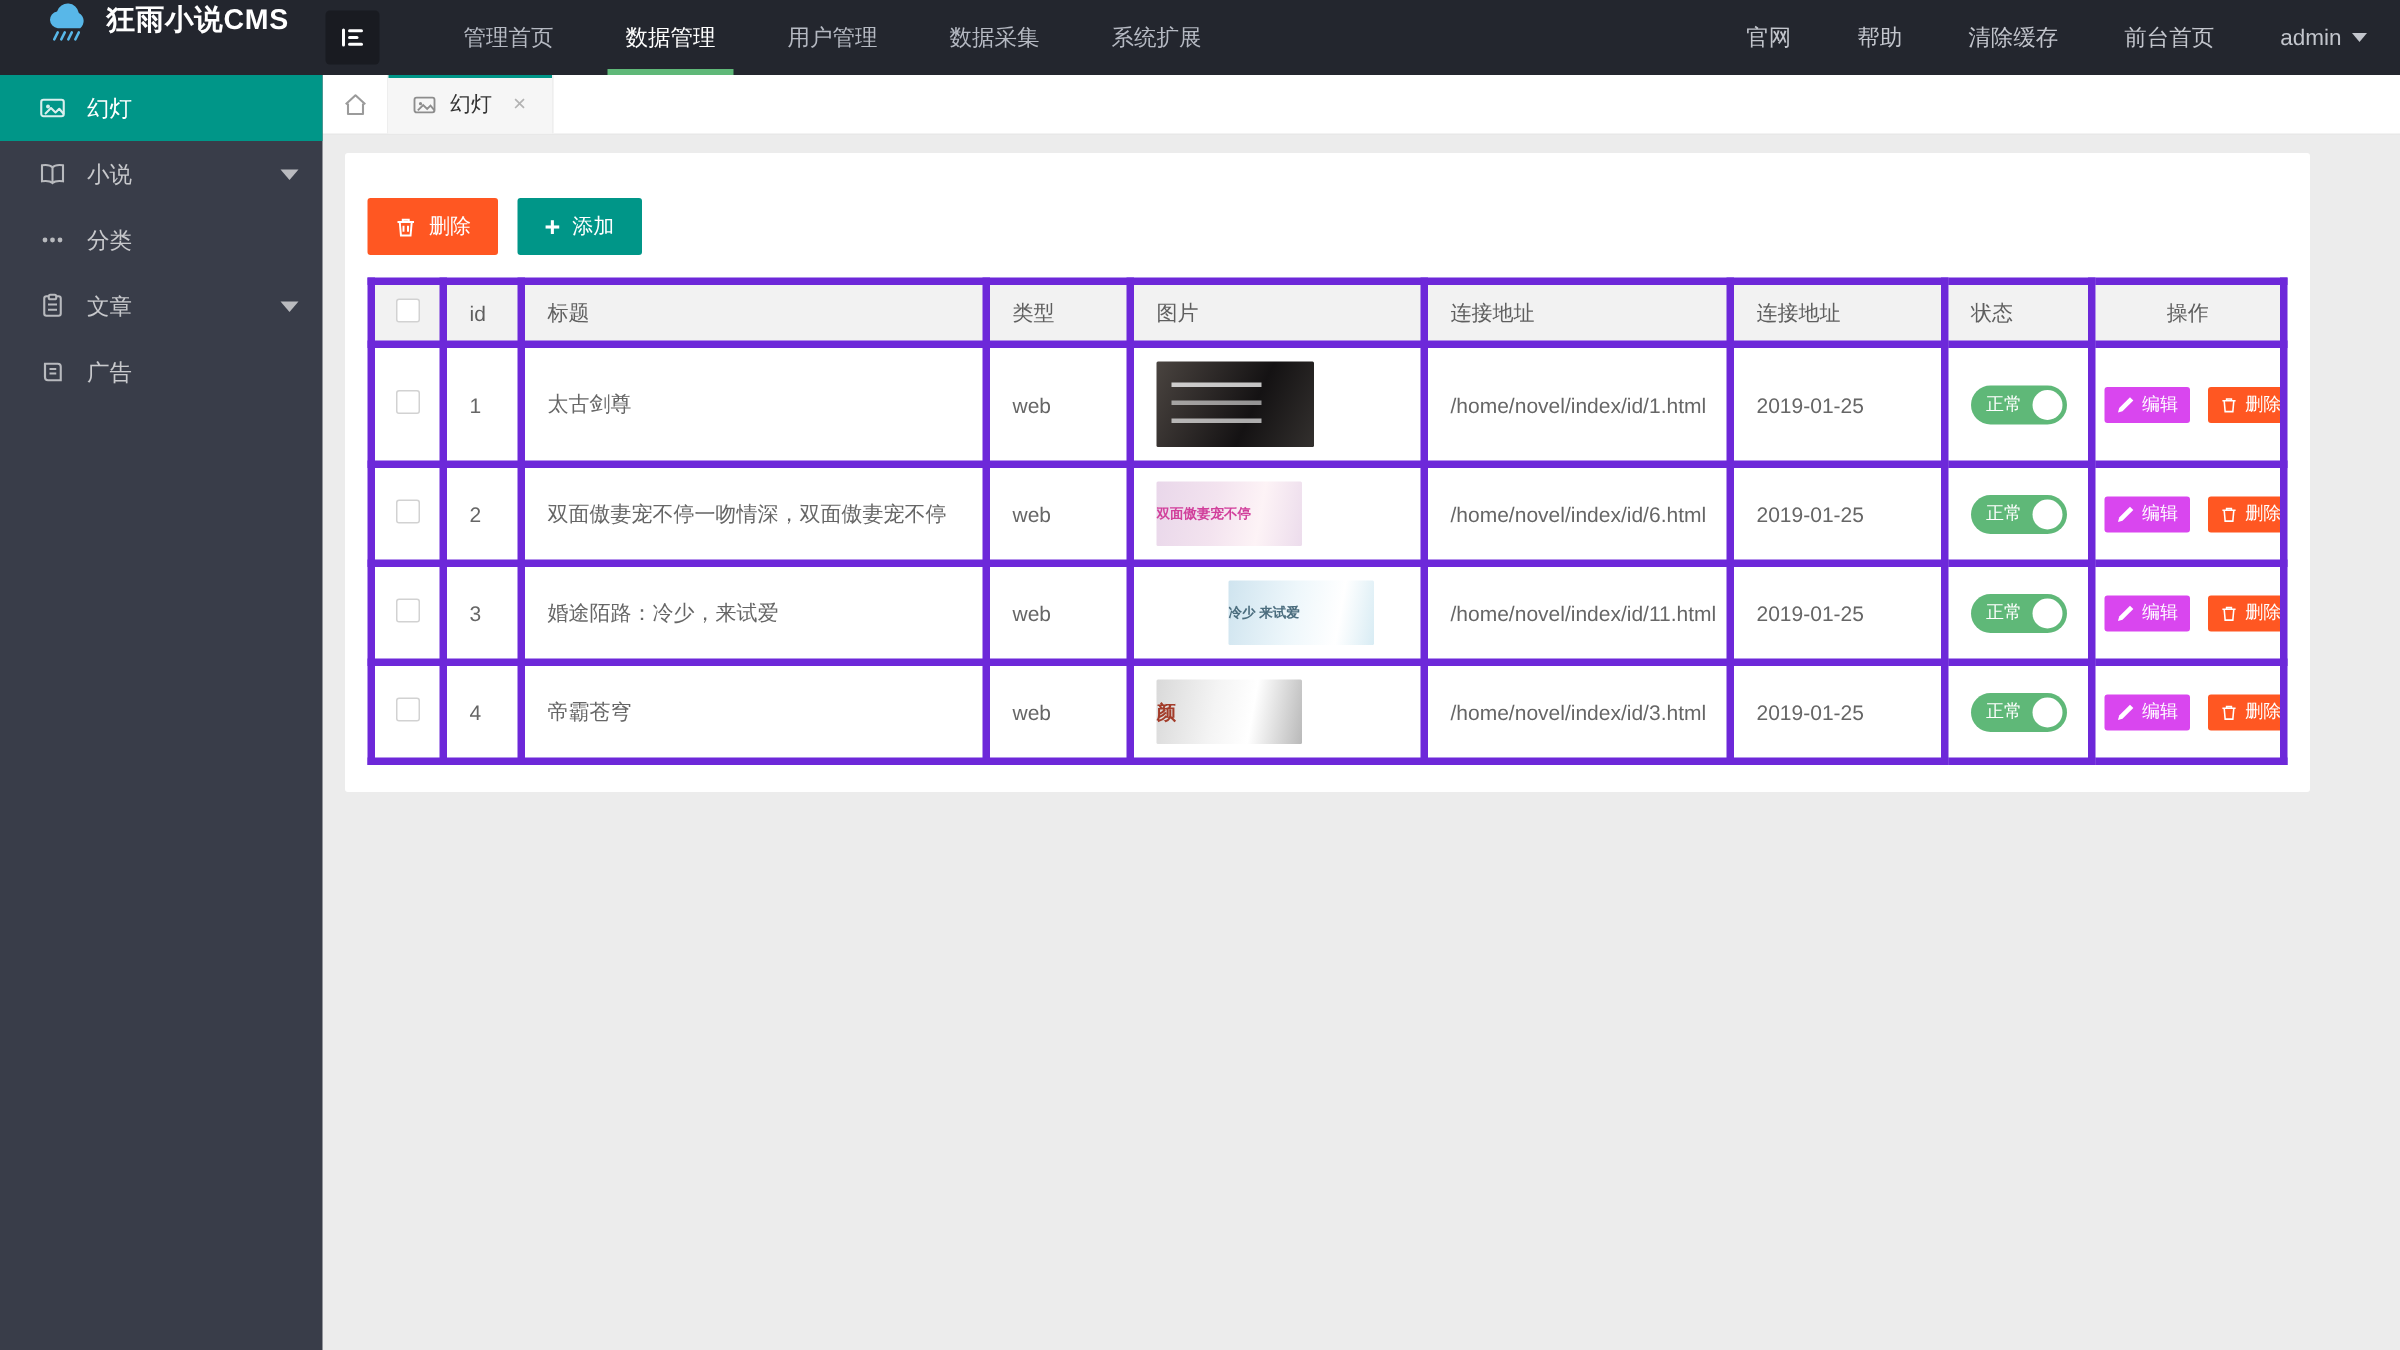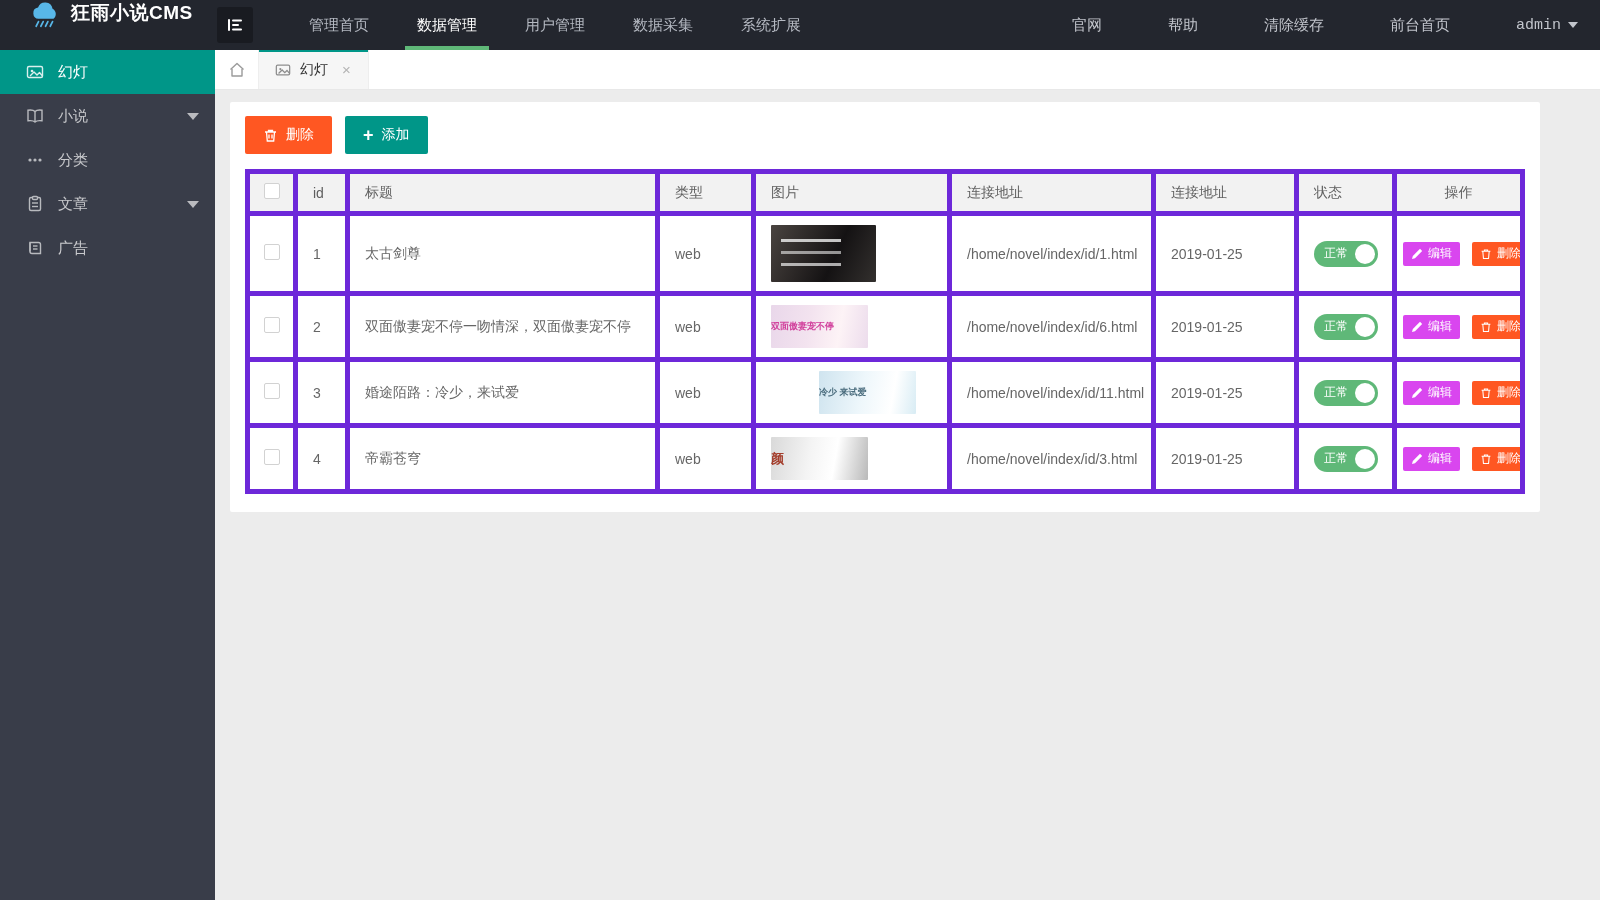--- a/index.html
+++ b/index.html
@@ -9,25 +9,25 @@
   
   .header { position:absolute; top:0; left:0; width:1600px; height:50px;
     background:#23262e; display:flex; align-items:center; z-index:30; }
   .logo-area { width:215px; height:50px; display:flex; align-items:flex-start; padding-left:31px; }
   .logo-icon { width:30px; height:30px; margin-right:10px; flex:none; }
   .logo-title { color:#fff; font-size:19px; font-weight:bold; letter-spacing:.5px; white-space:nowrap; }
   .burger-btn { width:36px; height:36px; background:#191b21; border-radius:3px; margin-left:2px;
     display:flex; align-items:center; justify-content:center; cursor:pointer; }
   .topnav { display:flex; height:50px; margin-left:32px; }
   .topnav-item { position:relative; height:50px; display:flex; align-items:center;
-    padding:0 24px; color:#b5b9c2; font-size:15px; cursor:pointer;font-family:Liberation Mono, monospace; }
+    padding:0 24px; color:#b5b9c2; font-size:15px; cursor:pointer; }
   .topnav-item.active { color:#fff; }
   .topnav-item.active::after { content:""; position:absolute; left:12px; right:12px; bottom:0;
     height:4px; background:#5FB878; }
-  .topnav-right { margin-left:auto; display:flex; align-items:flex-end; height:50px;gap:22px; }
+  .topnav-right { margin-left:auto; display:flex; align-items:flex-end; height:50px; }
   .topnav-right .topnav-item { padding:0 22px; color:#c2c5cc; }
   .caret-down { display:inline-block; width:0; height:0; border-left:5px solid transparent;
     border-right:5px solid transparent; border-top:6px solid #c2c5cc; margin-left:7px; }
 
   
   .sidebar { position:absolute; top:50px; left:0; width:215px; height:850px; background:#393d49; z-index:20; }
   .side-item { position:relative; height:44px; display:flex; align-items:center;
     padding-left:26px; color:rgba(255,255,255,.72); font-size:15px; cursor:pointer; }
   .side-item .s-icon { width:18px; height:18px; margin-right:14px; flex:none; opacity:.85; }
   .side-item.active { background:#009688; color:#fff; }
@@ -40,21 +40,21 @@
   .tab-home { width:44px; display:flex; align-items:center; justify-content:center;
     border-right:1px solid #eee; cursor:pointer; }
   .tab { position:relative; display:flex; align-items:center; padding:0 14px 0 16px;
     background:#f6f6f6; border-right:1px solid #eee; font-size:14px; color:#333; cursor:pointer; min-width:110px; }
   .tab::before { content:""; position:absolute; top:0; left:0; right:0; height:2px; background:#009688; }
   .tab .t-icon { width:16px; height:16px; margin-right:9px; }
   .tab-close { margin-left:14px; color:#b3b3b3; font-size:15px; line-height:1; cursor:pointer; }
 
   
   .main { position:absolute; top:91px; left:215px; width:1385px; height:809px; background:#ececec; overflow:hidden; }
-  .panel { margin:11px 0 0 15px; width:1310px; background:#fff; border-radius:2px; padding:14px 15px 18px 15px; }
+  .panel { margin:11px 0 0 15px; width:1310px; background:#fff; border-radius:2px; padding:30px 15px 18px 15px; }
 
   .toolbar { display:flex; gap:13px; margin-bottom:15px; }
   .btn { height:38px; border:none; border-radius:2px; color:#fff; font-size:14px;
     display:inline-flex; align-items:center; padding:0 18px; cursor:pointer; gap:8px;
     font-family:inherit; }
   .btn-del { background:#FF5722; }
   .btn-add { background:#009688; }
   .btn .b-icon { width:15px; height:15px; }
   .plus-glyph { font-size:18px; font-weight:bold; line-height:1; }
 

